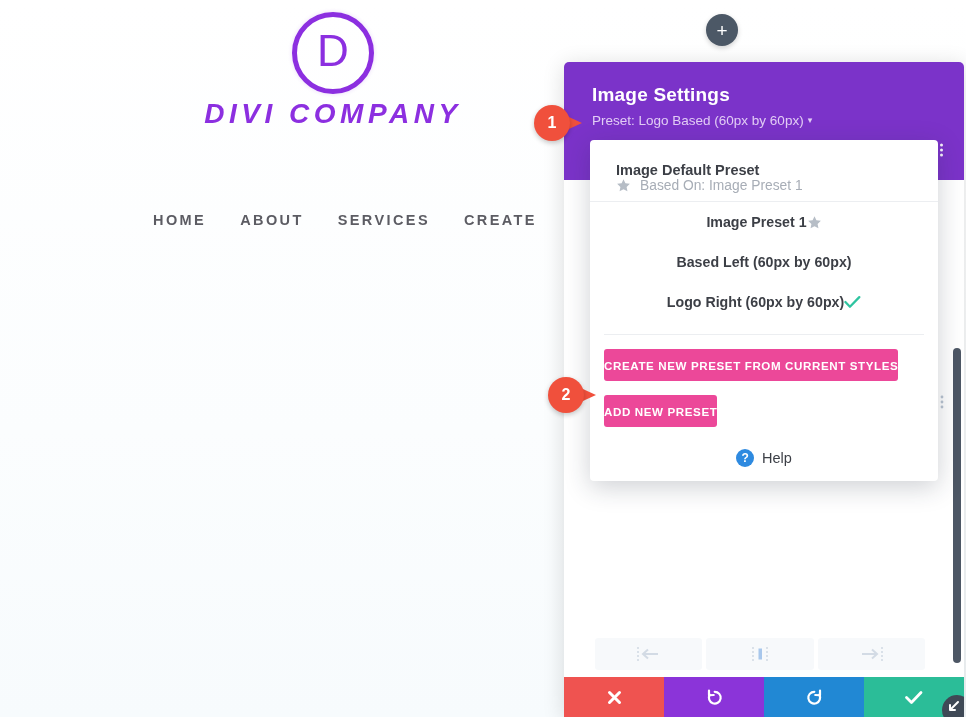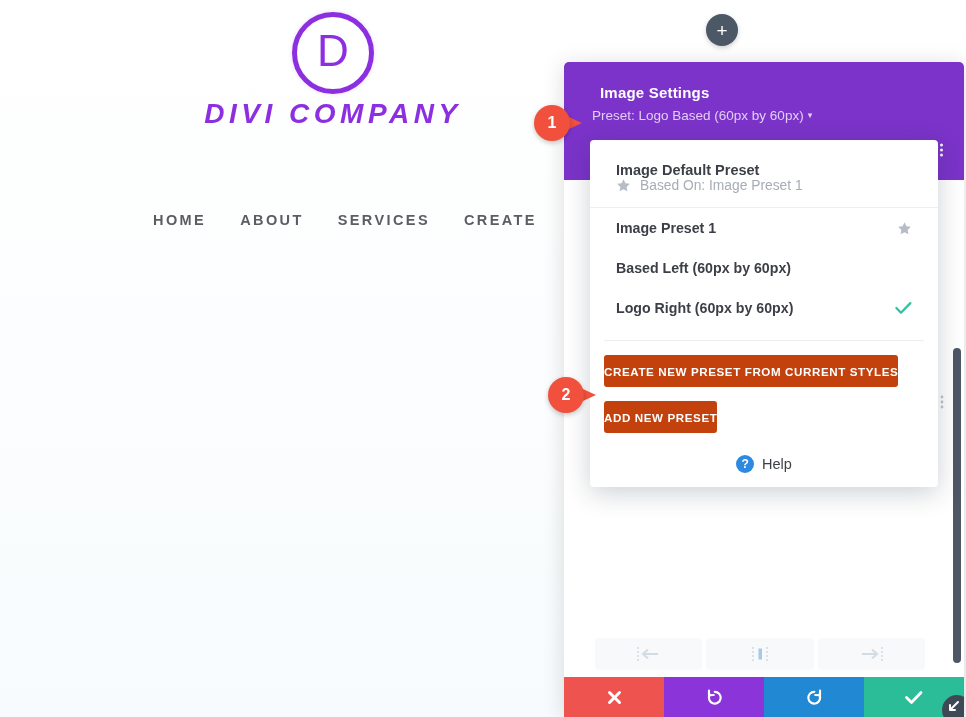--- a/index.html
+++ b/index.html
@@ -90,24 +90,23 @@
   }
   .modal-header {
     position: relative;
     height: 118px;
     background: #7e3bc4;
     background: linear-gradient(180deg,#7b33c9 0%, #7b33c9 100%);
     padding: 22px 24px 0 28px;
   }
   .modal-title {
     color: #fff;
-    font-size: 15px;
+    font-size: 19px;
     font-weight: bold;
     letter-spacing: .2px;
-    margin-left: 8px;
   }
   .modal-preset {
     margin-top: 7px;
     color: #e2cdf5;
     font-size: 13.5px;
     cursor: pointer;
     display: inline-block;
   }
   .modal-preset .caret {
     display:inline-block;
@@ -209,59 +208,59 @@
     position: absolute;
     left: 590px; top: 140px;
     width: 348px;
     background: #fff;
     border-radius: 4px;
     box-shadow: 0 6px 26px rgba(30,40,60,.22);
     padding: 0 0 14px 0;
     z-index: 40;
   }
   .dd-default {
-    padding: 22px 26px 14px 26px;
+    padding: 22px 26px 8px 26px;
     border-bottom: 1px solid #eceef1;
   }
   .dd-default-title {
     font-size: 14.5px;
     font-weight: bold;
     color: #3c3f46;
   }
   .dd-default-sub {
     font-size: 13.8px;
     color: #a7adb6;
     display: flex;
     align-items: center;
     gap: 9px;
   }
   .dd-item {
     height: 40px;
     padding: 0 26px;
     display: flex;
     align-items: center;
-    justify-content: space-between;
+    justify-content: center;
     cursor: pointer;
   }
   .dd-item:first-of-type { margin-top: 9px; }
   .dd-item-label {
     font-size: 14.2px;
     color: #3c3f46;
     font-weight: bold;
   }
   .dd-sep {
     height: 1px;
     background: #eceef1;
     margin: 12px 14px 0 14px;
   }
   .dd-btn {
     display: block;
     margin: 14px 14px 0 14px;
     height: 32px;
-    background: #c2410c;
+    background: #ec4899;
     color: #fff;
     border: none;
     border-radius: 3px;
     font-size: 11.6px;
     font-weight: bold;
     letter-spacing: .6px;
     cursor: pointer;
     font-family: "Liberation Sans", sans-serif;
   }
   .dd-help {

